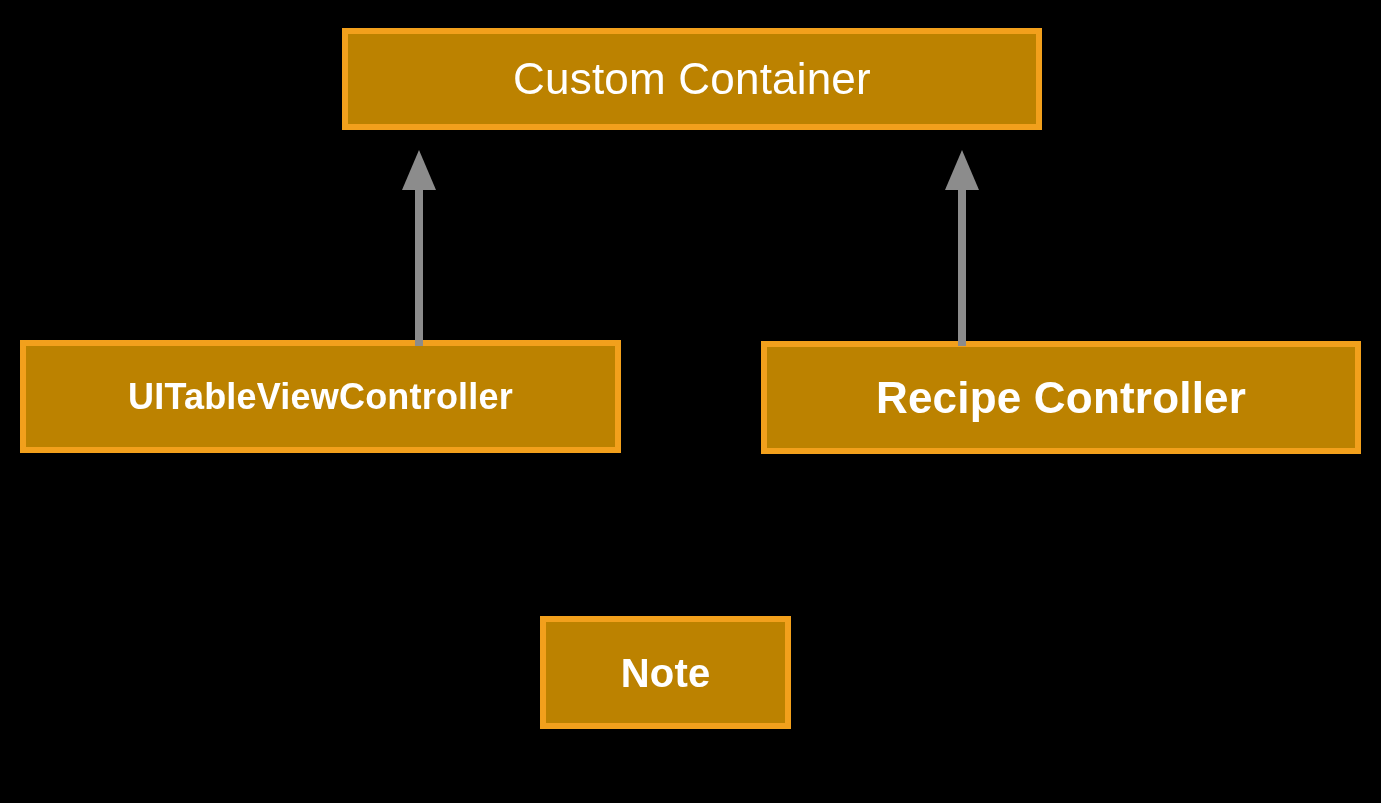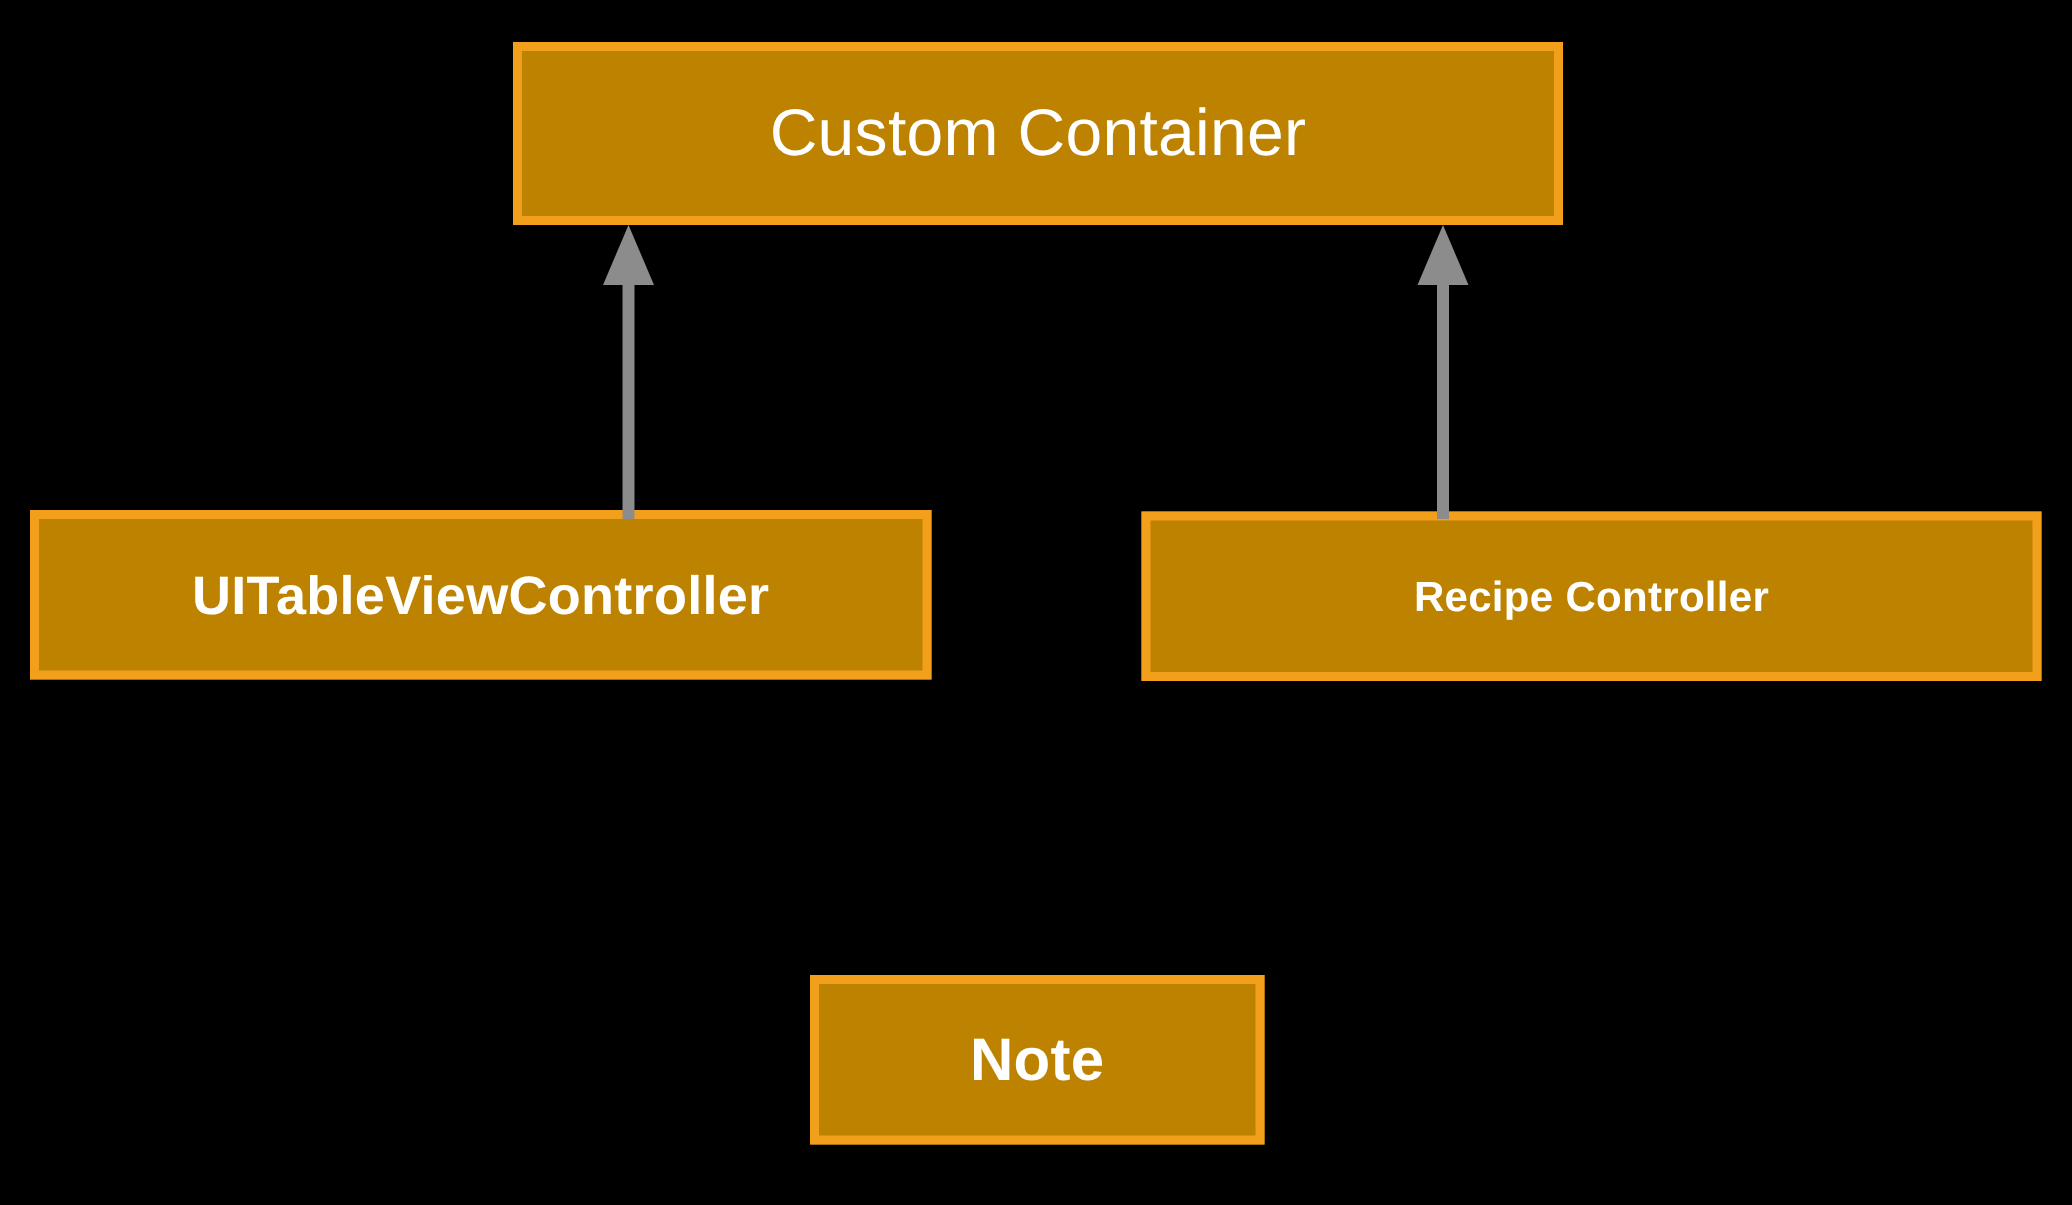--- a/index.html
+++ b/index.html
@@ -30,39 +30,39 @@
   }
   .node-label {
     display: block;
     letter-spacing: 0.2px;
   }
   .label-regular { font-weight: 400; }
   .label-bold    { font-weight: 700; }
 
   
   #node-custom-container {
-    left: 342px; top: 28px; width: 700px; height: 122px;
+    left: 342px; top: 28px; width: 700px; height: 102px;
   }
   #node-custom-container .node-label {
     font-size: 44px;
   }
   #node-uitableviewcontroller {
     left: 20px; top: 340px; width: 601px; height: 113px;
   }
   #node-uitableviewcontroller .node-label {
     font-size: 36px;
   }
   #node-recipe-controller {
     left: 761px; top: 341px; width: 600px; height: 113px;
   }
   #node-recipe-controller .node-label {
-    font-size: 28px;
+    font-size: 44px;
   }
   #node-note {
-    left: 540px; top: 650px; width: 303px; height: 113px;
+    left: 540px; top: 616px; width: 251px; height: 113px;
   }
   #node-note .node-label {
     font-size: 40px;
   }
 
   
   .arrow {
     position: absolute;
   }
   #arrow-uitableviewcontroller-to-custom-container {

